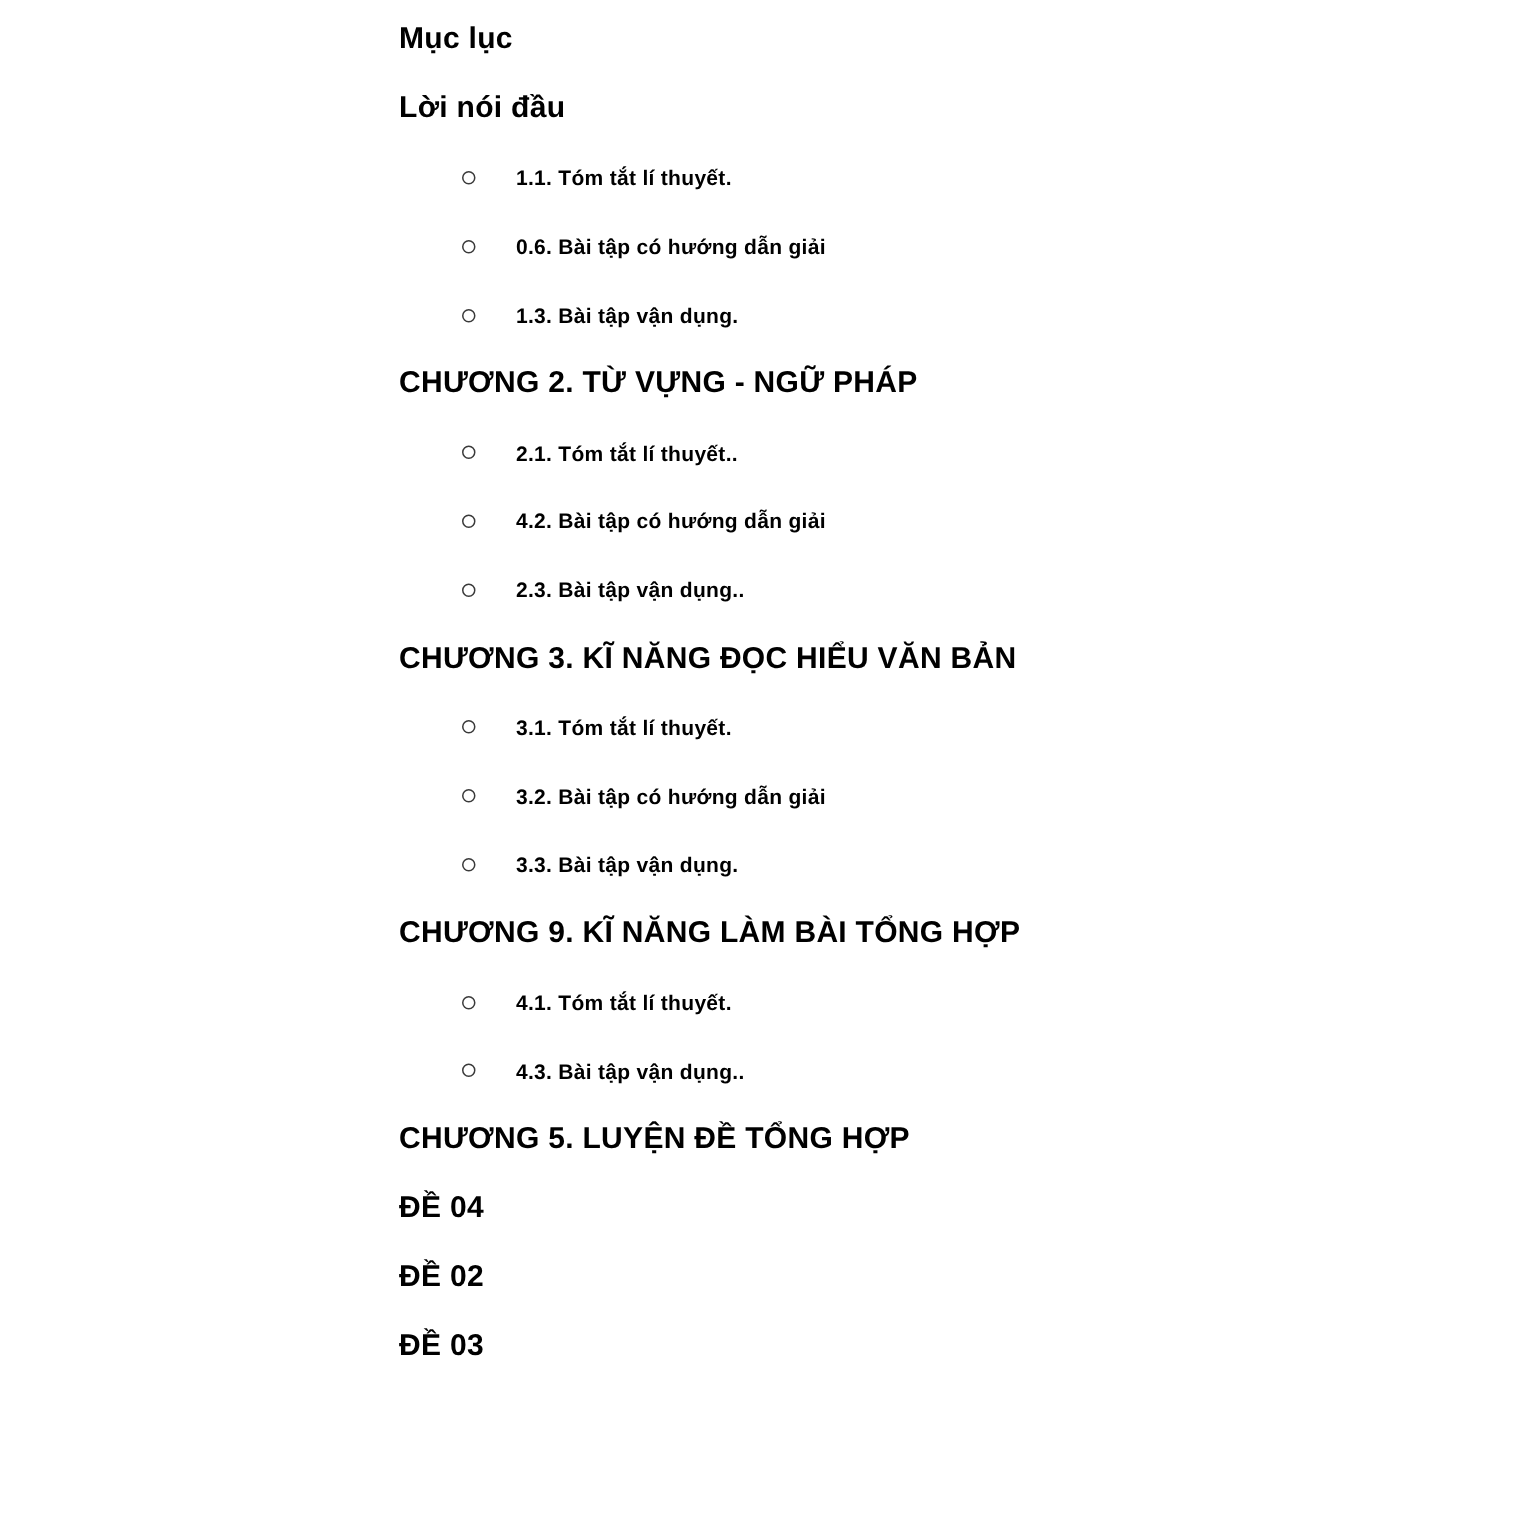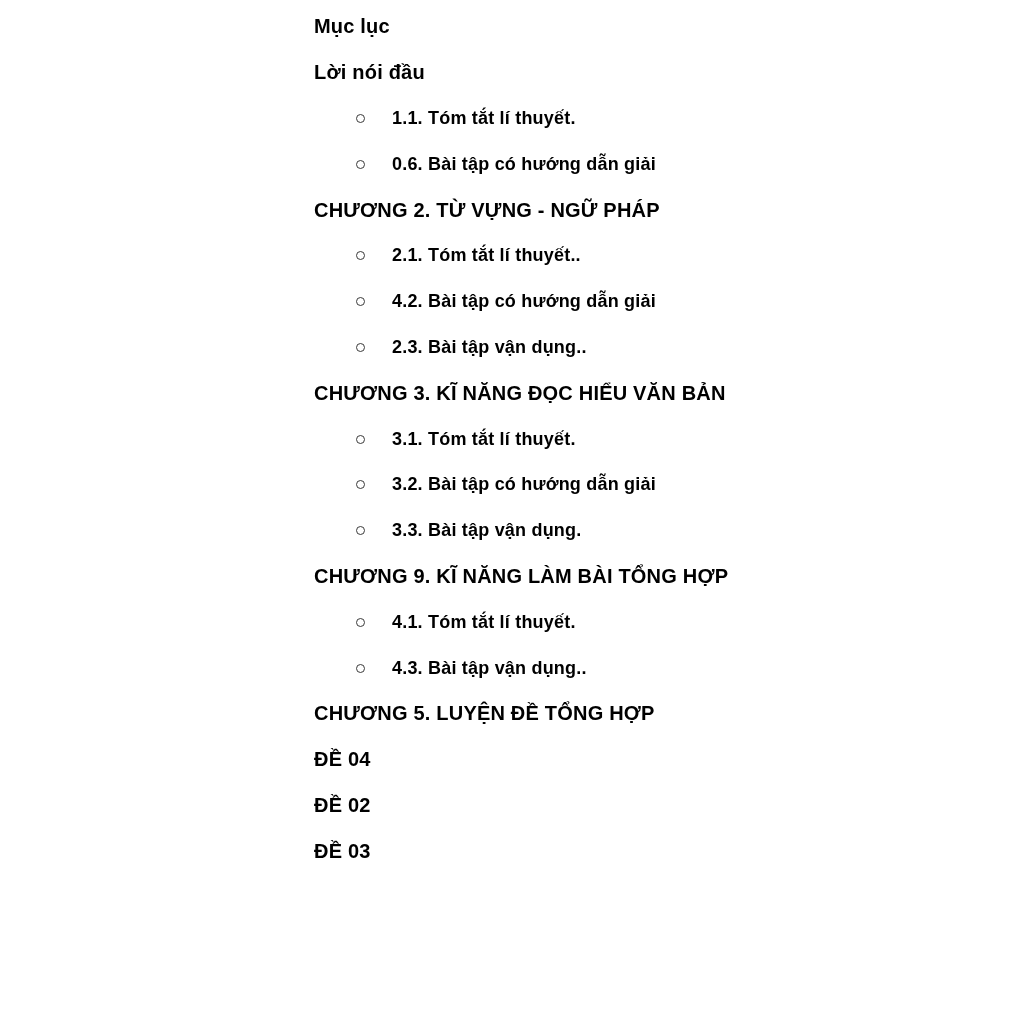--- a/index.html
+++ b/index.html
@@ -17,29 +17,28 @@
   .toc {
     padding-top: 4px;
     padding-left: 266px;
     padding-right: 40px;
   }
   .row {
     height: 45.8px;
     display: flex;
     align-items: center;
     white-space: nowrap;
-    margin-left: 48px;
   }
   .row.lvl0 .txt {
     font-size: 20px;
     font-weight: 700;
     letter-spacing: 0.2px;
   }
   .row.lvl1 .txt {
-    font-size: 18px;
+    font-size: 14px;
     font-weight: 700;
     letter-spacing: 0.2px;
   }
   .bullet {
     display: inline-block;
     width: 9px;
     height: 9px;
     border: 1.5px solid #3a3a3a;
     border-radius: 50%;
     margin-left: 42px;
@@ -65,20 +64,24 @@
   <div class="row lvl1">
     <span class="bullet"></span>
     <span class="txt">1.1. Tóm tắt lí thuyết.</span>
   </div>
 
   <div class="row lvl1">
     <span class="bullet"></span>
     <span class="txt">0.6. Bài tập có hướng dẫn giải</span>
   </div>
 
+  <div class="row lvl1">
+    <span class="bullet"></span>
+    <span class="txt">1.3. Bài tập vận dụng.</span>
+  </div>
 
   <div class="row lvl0">
     <span class="txt">CHƯƠNG 2. TỪ VỰNG - NGỮ PHÁP</span>
   </div>
 
   <div class="row lvl1">
     <span class="bullet"></span>
     <span class="txt">2.1. Tóm tắt lí thuyết..</span>
   </div>
 

